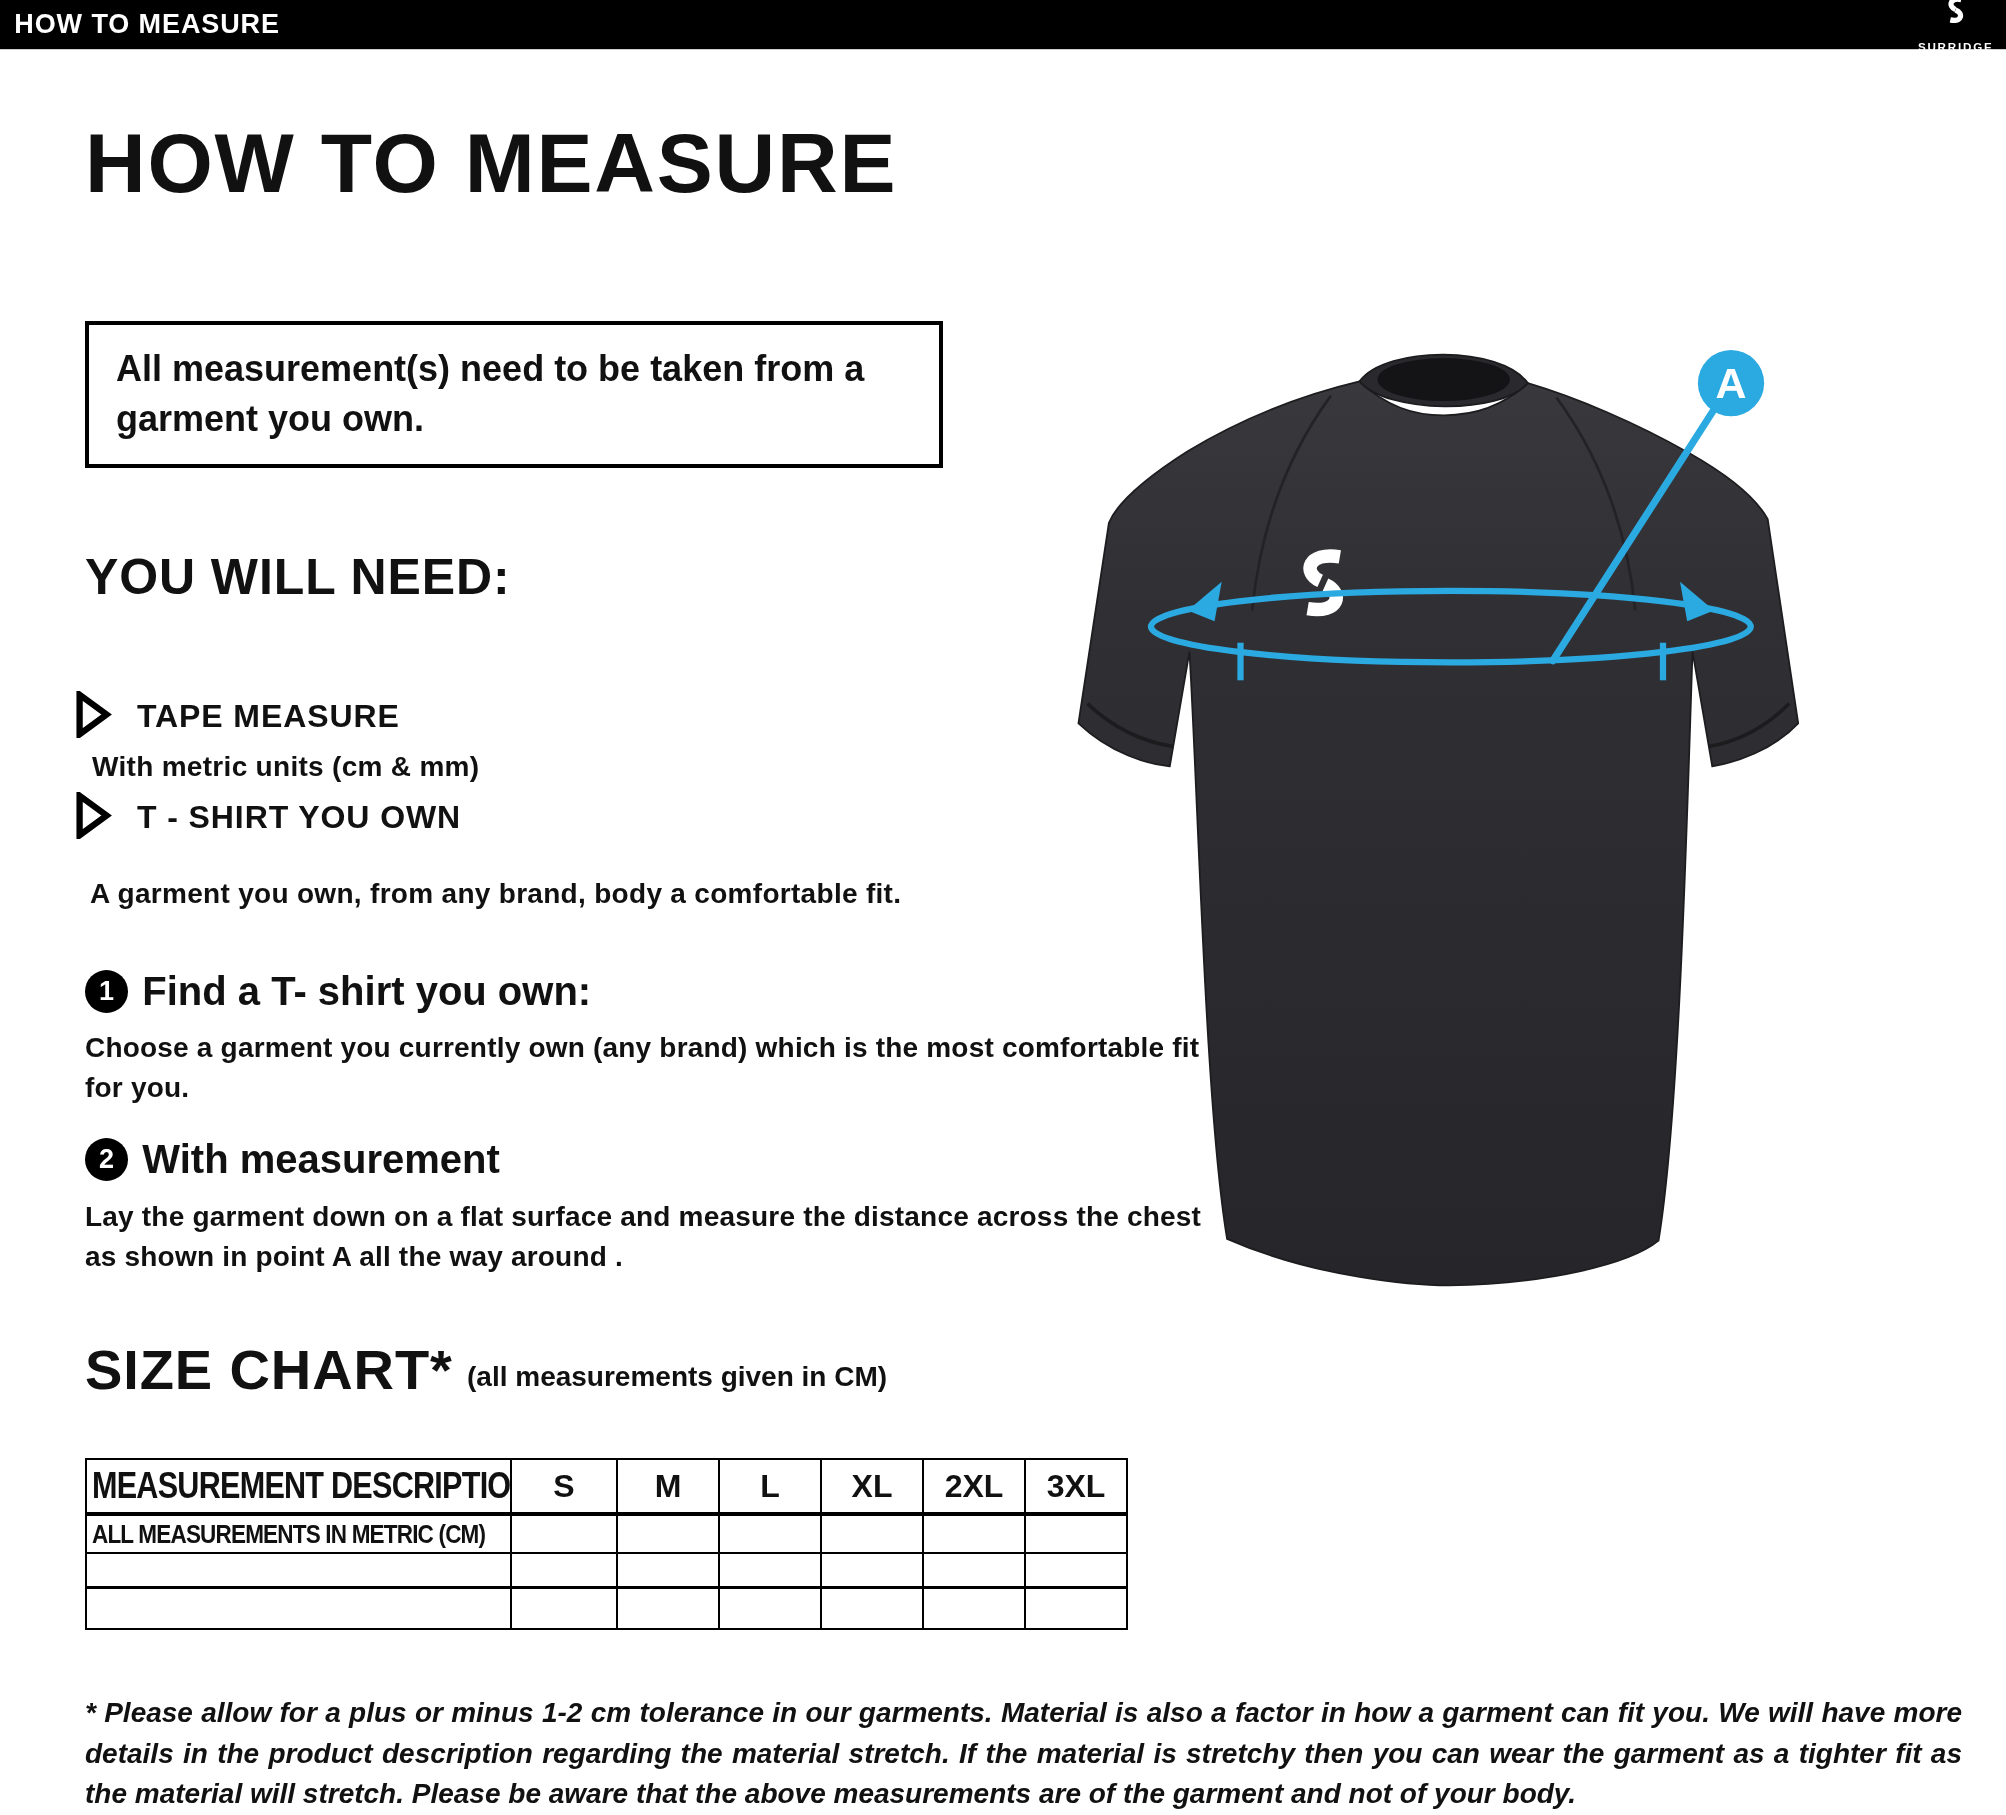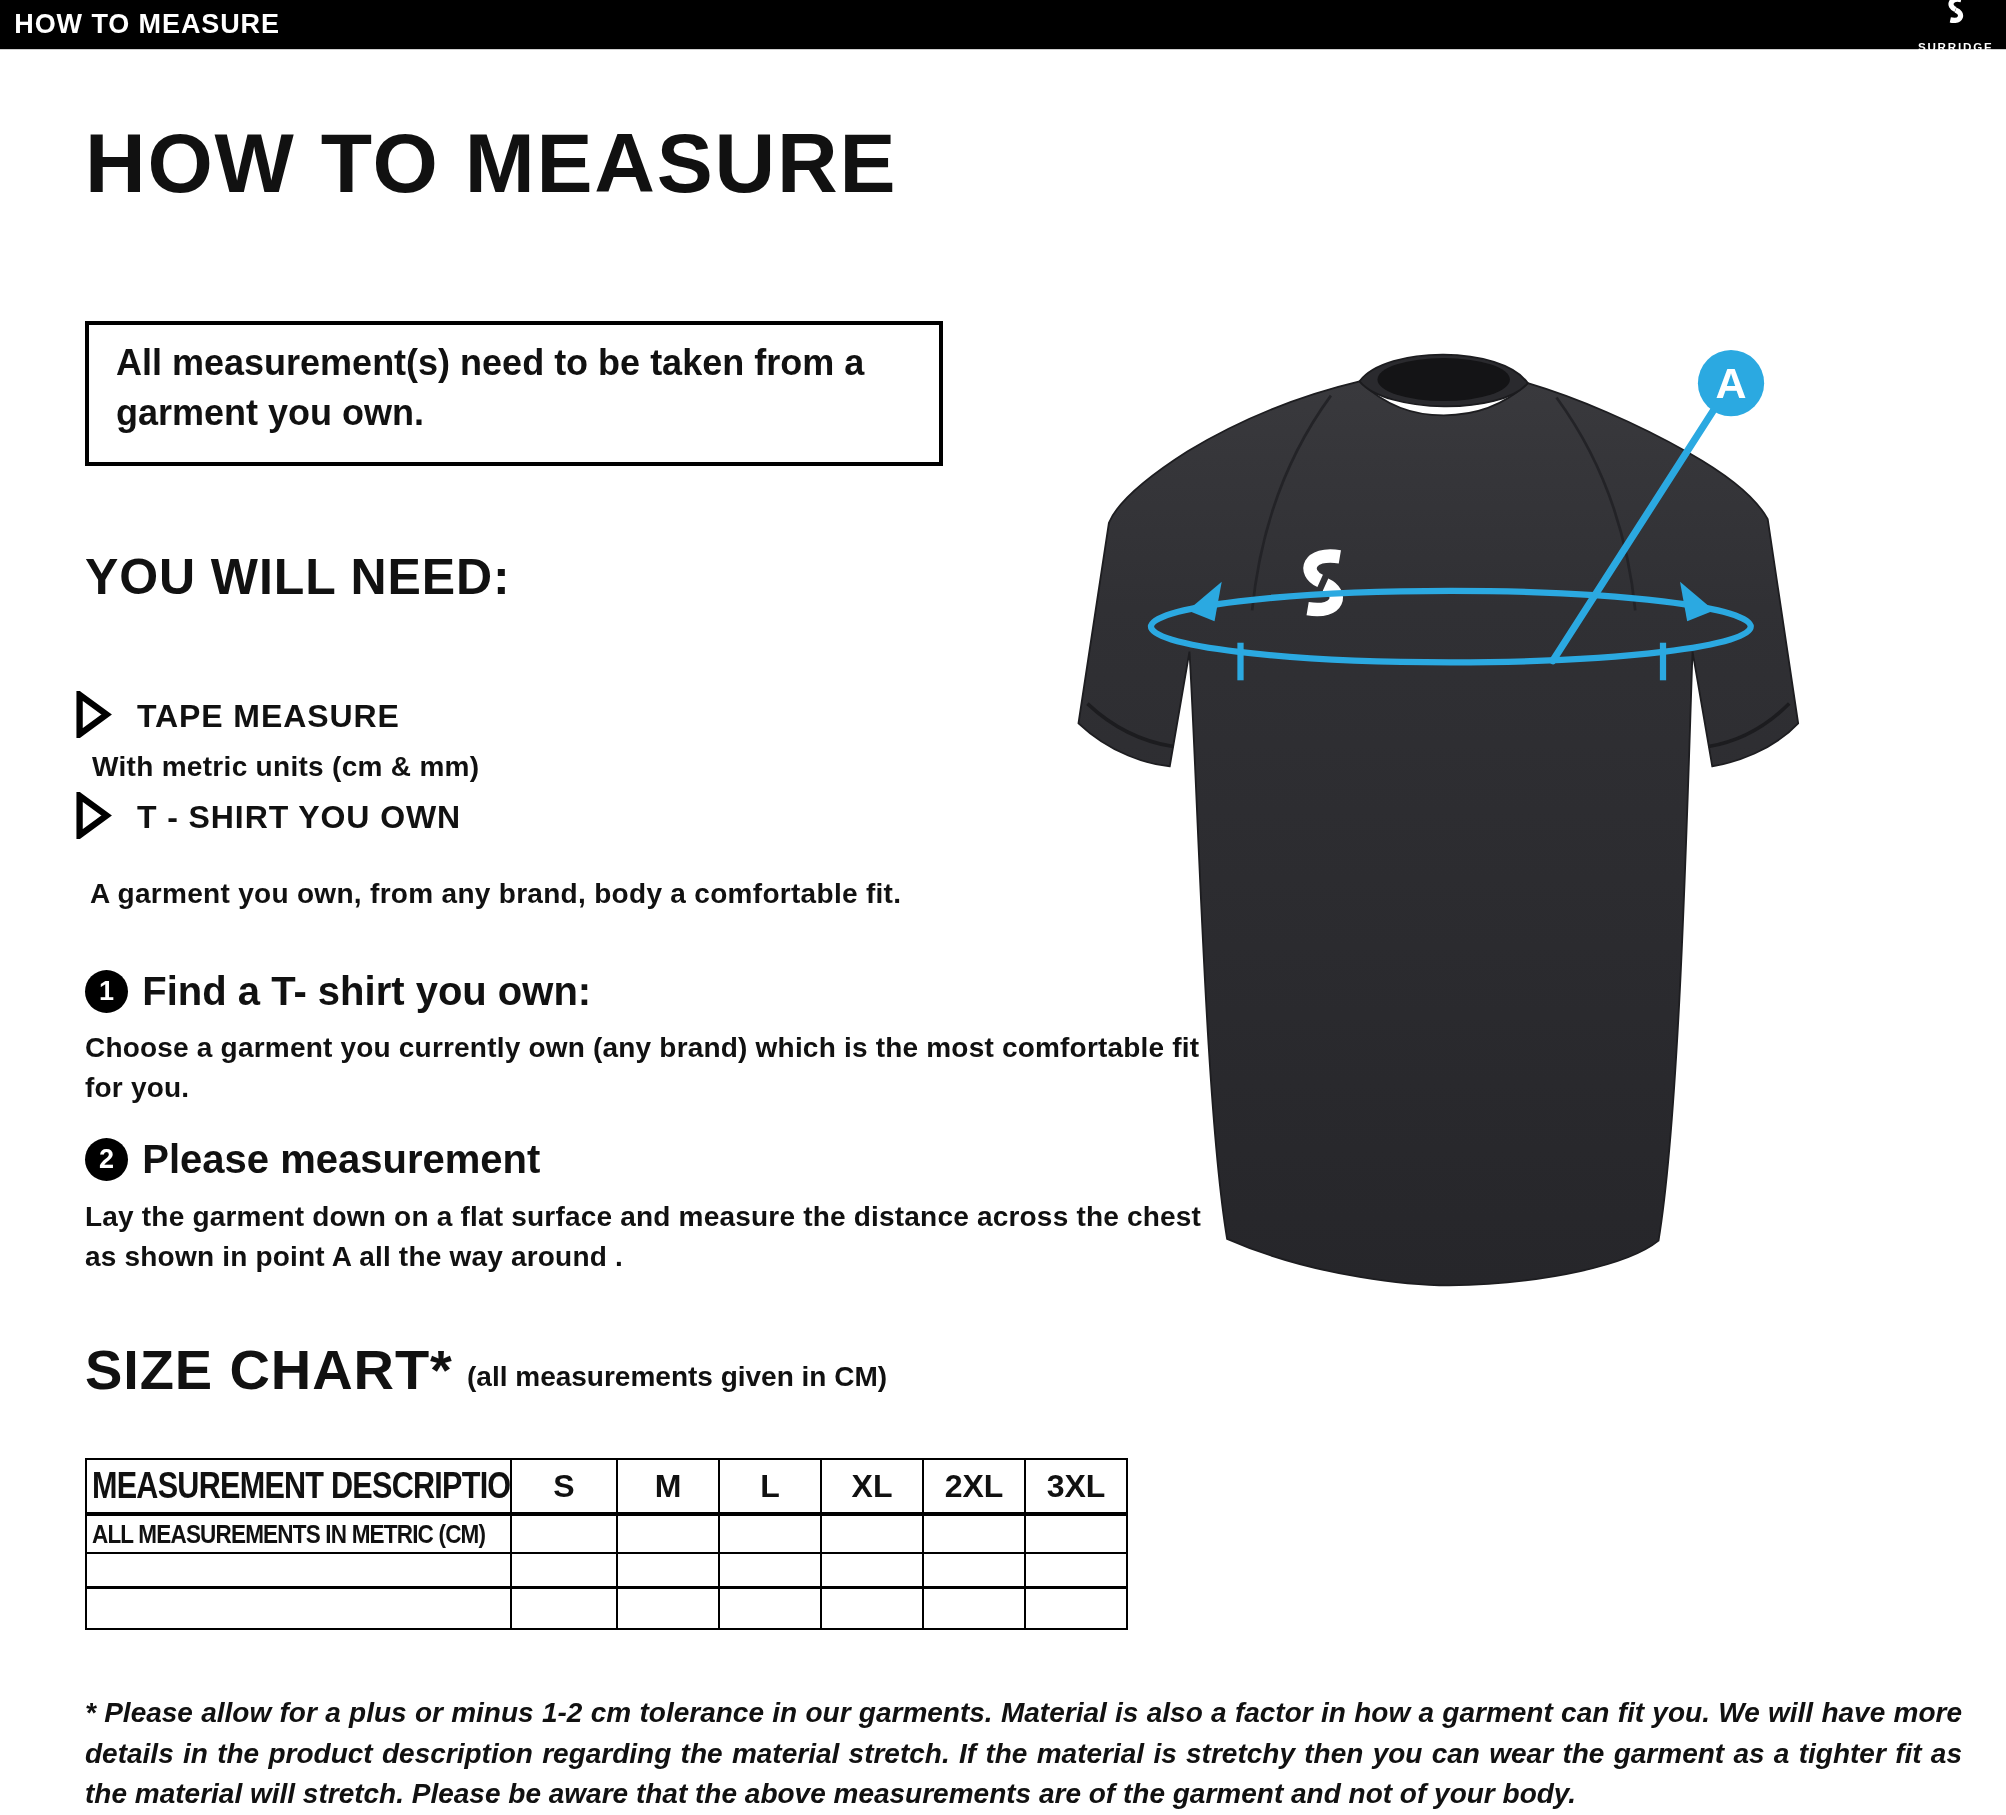--- a/index.html
+++ b/index.html
@@ -17,21 +17,21 @@
   .topbar-brand{display:flex;flex-direction:column;align-items:center;margin-right:12.5px;line-height:1;}
   .topbar-brand svg{display:block;}
   .topbar-brand-name{color:#fff;font-weight:bold;font-size:11.6px;letter-spacing:1.8px;margin-top:18px;}
   
   .h1{
     position:absolute;left:85px;top:115px;font-size:84px;font-weight:bold;
     letter-spacing:1.8px;white-space:nowrap;
   }
   .notice-box{
     position:absolute;left:85px;top:321px;width:858px;box-sizing:border-box;
-    border:4.5px solid #000;padding:13px 27px;min-height:145px;
+    border:4.5px solid #000;padding:19px 27px;min-height:145px;
   }
   .notice-box span{display:block;font-size:36px;font-weight:bold;line-height:1.4;max-width:806px;}
   .ywn{position:absolute;left:85px;top:548px;font-size:50px;font-weight:bold;letter-spacing:0.9px;}
   .need-item-title{display:flex;align-items:center;gap:25px;position:absolute;left:76px;}
   .need-item-title .t{font-size:32px;font-weight:bold;letter-spacing:0.9px;}
   .need-desc{position:absolute;font-size:28px;font-weight:bold;letter-spacing:0.3px;}
   .tri{flex:0 0 auto;}
   .step-title{position:absolute;display:flex;align-items:center;gap:14.3px;}
   .step-num{
     width:43px;height:43px;border-radius:50%;background:#000;color:#fff;
@@ -112,21 +112,21 @@
 <div class="need-desc" style="left:90px;top:878px;">A garment you own, from any brand, body a comfortable fit.</div>
 
 <div class="step-title" style="left:85px;top:969px;">
   <span class="step-num">1</span>
   <span class="t">Find a T- shirt you own:</span>
 </div>
 <div class="step-desc" style="top:1028px;">Choose a garment you currently own (any brand) which is the most comfortable fit for you.</div>
 
 <div class="step-title" style="left:85px;top:1137px;">
   <span class="step-num">2</span>
-  <span class="t">Please measurement</span>
+  <span class="t">With measurement</span>
 </div>
 <div class="step-desc" style="top:1197px;">Lay the garment down on a flat surface and measure the distance across the chest as shown in point A all the way around .</div>
 
 <div class="sc-head">
   <span class="big">SIZE CHART*</span>
   <span class="small">(all measurements given in CM)</span>
 </div>
 
 <table class="size">
   <colgroup>

